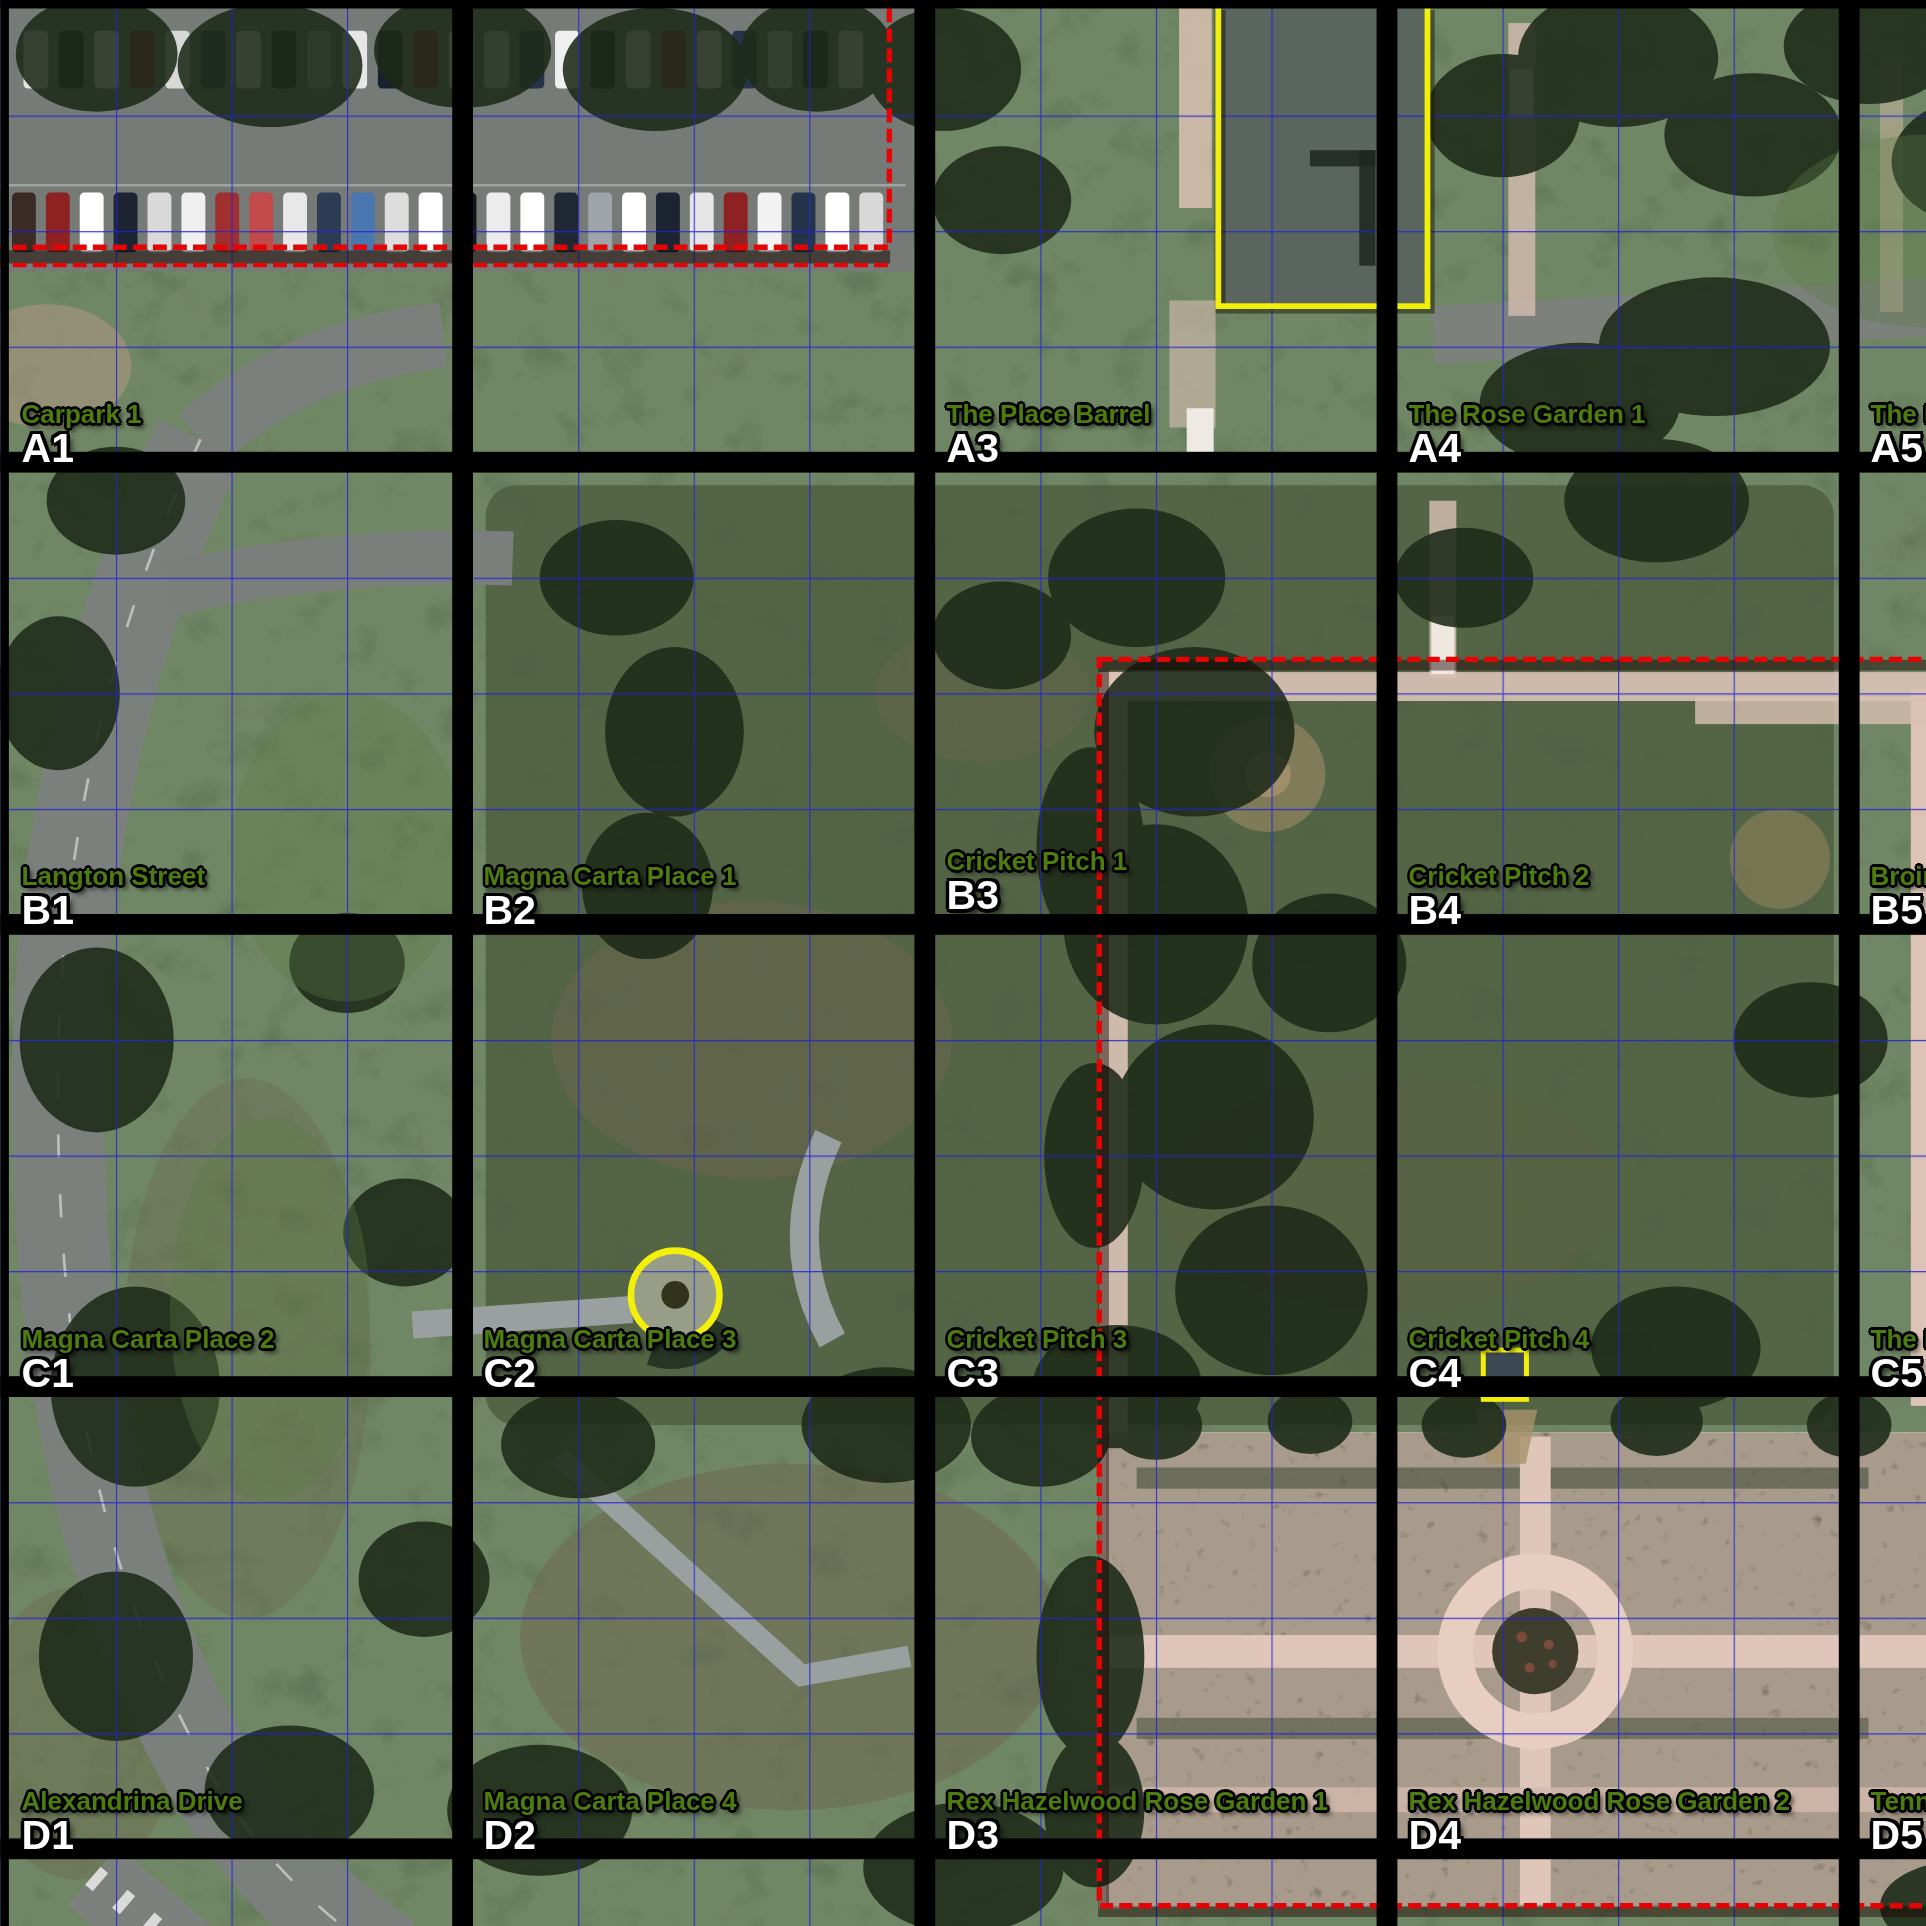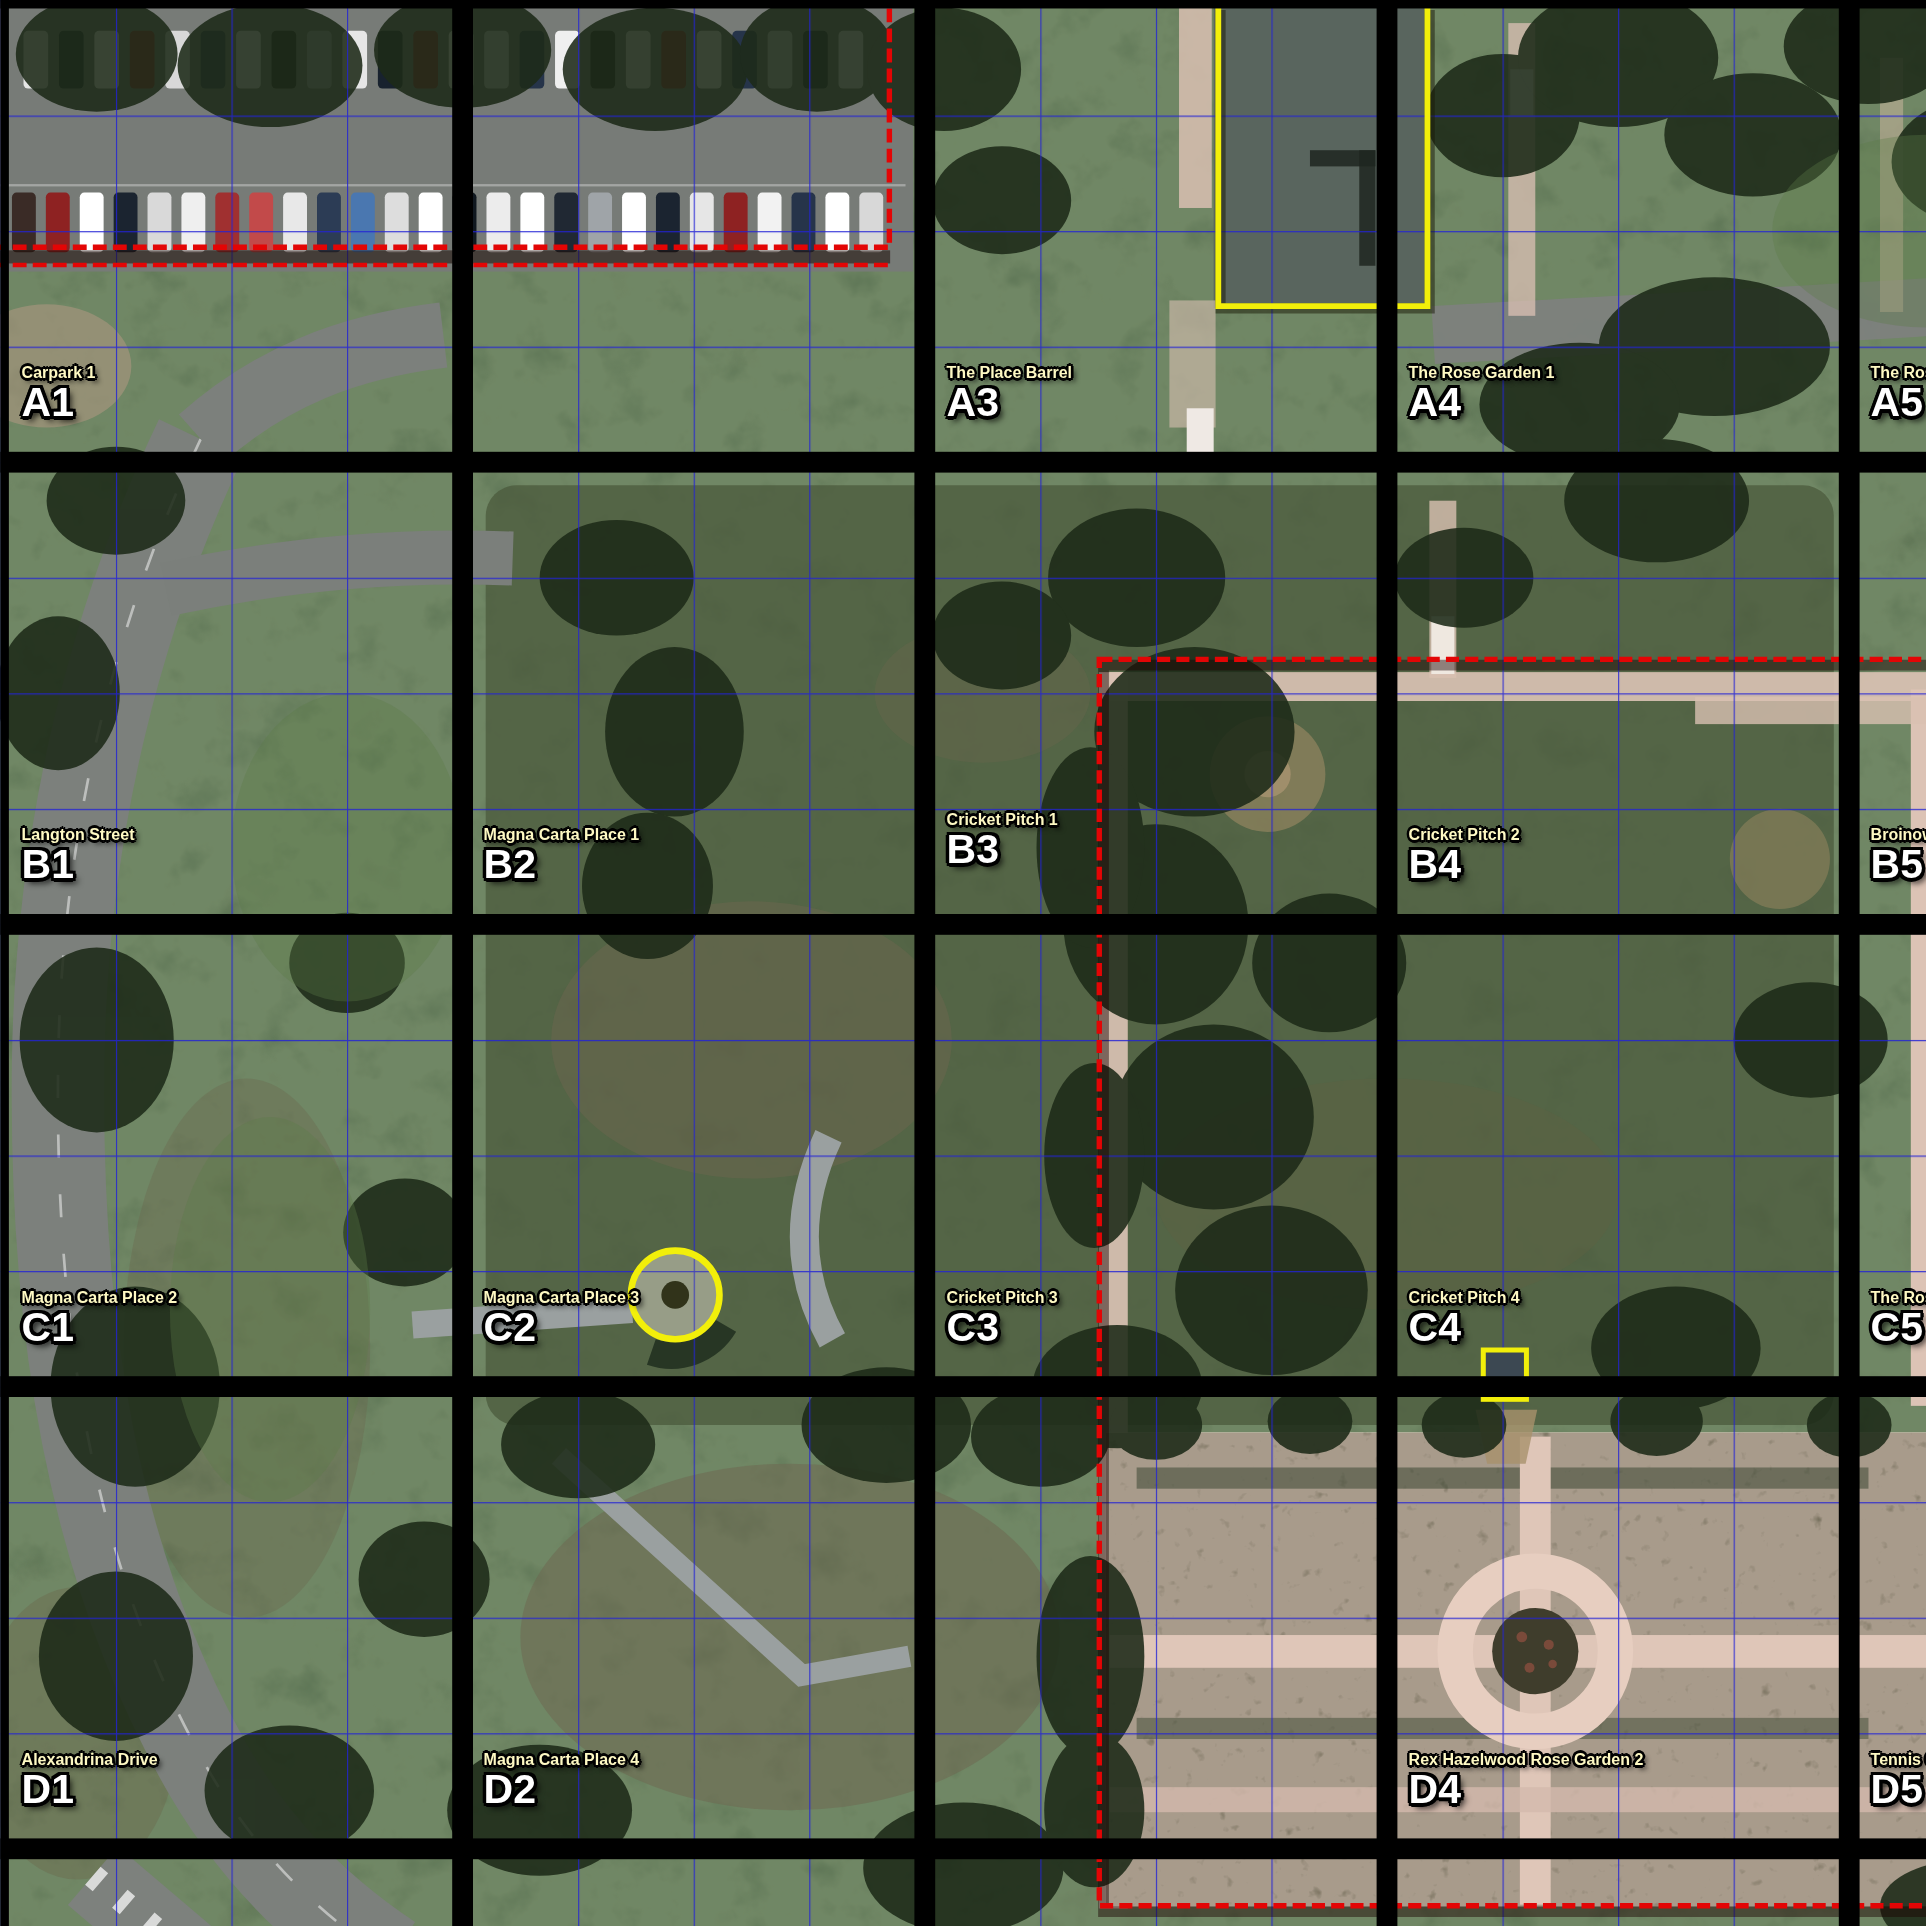--- a/index.html
+++ b/index.html
@@ -3,24 +3,24 @@
 <meta charset="utf-8">
 <style>
   html,body{margin:0;padding:0;background:#000;}
   .canvas{position:relative;width:2774px;height:2311px;background:#000;overflow:hidden;
           font-family:"Liberation Sans",sans-serif;}
   .layer{position:absolute;left:0;top:0;width:2774px;height:2311px;}
   svg{display:block}
   
   .tile{position:absolute;width:462px;height:462px;}
   .lbl{position:absolute;left:21.6px;top:365px;display:flex;flex-direction:column;gap:1.5px;pointer-events:none;}
-  .nm{font-weight:700;font-size:16px;line-height:1.02;color:#fef9c3;white-space:nowrap;
+  .nm{font-weight:700;font-size:26px;line-height:1.02;color:#4d7c0f;white-space:nowrap;
       text-shadow:-2.7px 0 0 #000,2.7px 0 0 #000,0 -2.7px 0 #000,0 2.7px 0 #000,
                   -1.9px -1.9px 0 #000,1.9px -1.9px 0 #000,-1.9px 1.9px 0 #000,1.9px 1.9px 0 #000,
-                  3.9px 3.9px 5.4px rgba(0,0,0,.85);}
+                  3.9px 3.9px 5.4px rgba(0,0,0,.85);margin-top:36px;}
   .cid{font-weight:700;font-size:41px;line-height:.95;color:#fff;
       text-shadow:-3.5px 0 0 #000,3.5px 0 0 #000,0 -3.5px 0 #000,0 3.5px 0 #000,
                   -2.7px -2.7px 0 #000,2.7px -2.7px 0 #000,-2.7px 2.7px 0 #000,2.7px 2.7px 0 #000,
                   4.6px 4.6px 6.2px rgba(0,0,0,.85);}
 </style>
 </head>
 <body>
 
 <div class="canvas">
 
@@ -517,20 +517,26 @@
         <span class="nm">Alexandrina Drive</span>
         <span class="cid">D1</span>
       </div>
     </div>
   <div class="tile" style="left:462px;top:1387px">
       <div class="lbl">
         <span class="nm">Magna Carta Place 4</span>
         <span class="cid">D2</span>
       </div>
     </div>
+  <div class="tile" style="left:925px;top:1387px">
+      <div class="lbl">
+        <span class="nm">Rex Hazelwood Rose Garden 1</span>
+        <span class="cid">D3</span>
+      </div>
+    </div>
   <div class="tile" style="left:1387px;top:1387px">
       <div class="lbl">
         <span class="nm">Rex Hazelwood Rose Garden 2</span>
         <span class="cid">D4</span>
       </div>
     </div>
   <div class="tile" style="left:1849px;top:1387px">
       <div class="lbl">
         <span class="nm">Tennis Courts</span>
         <span class="cid">D5</span>

